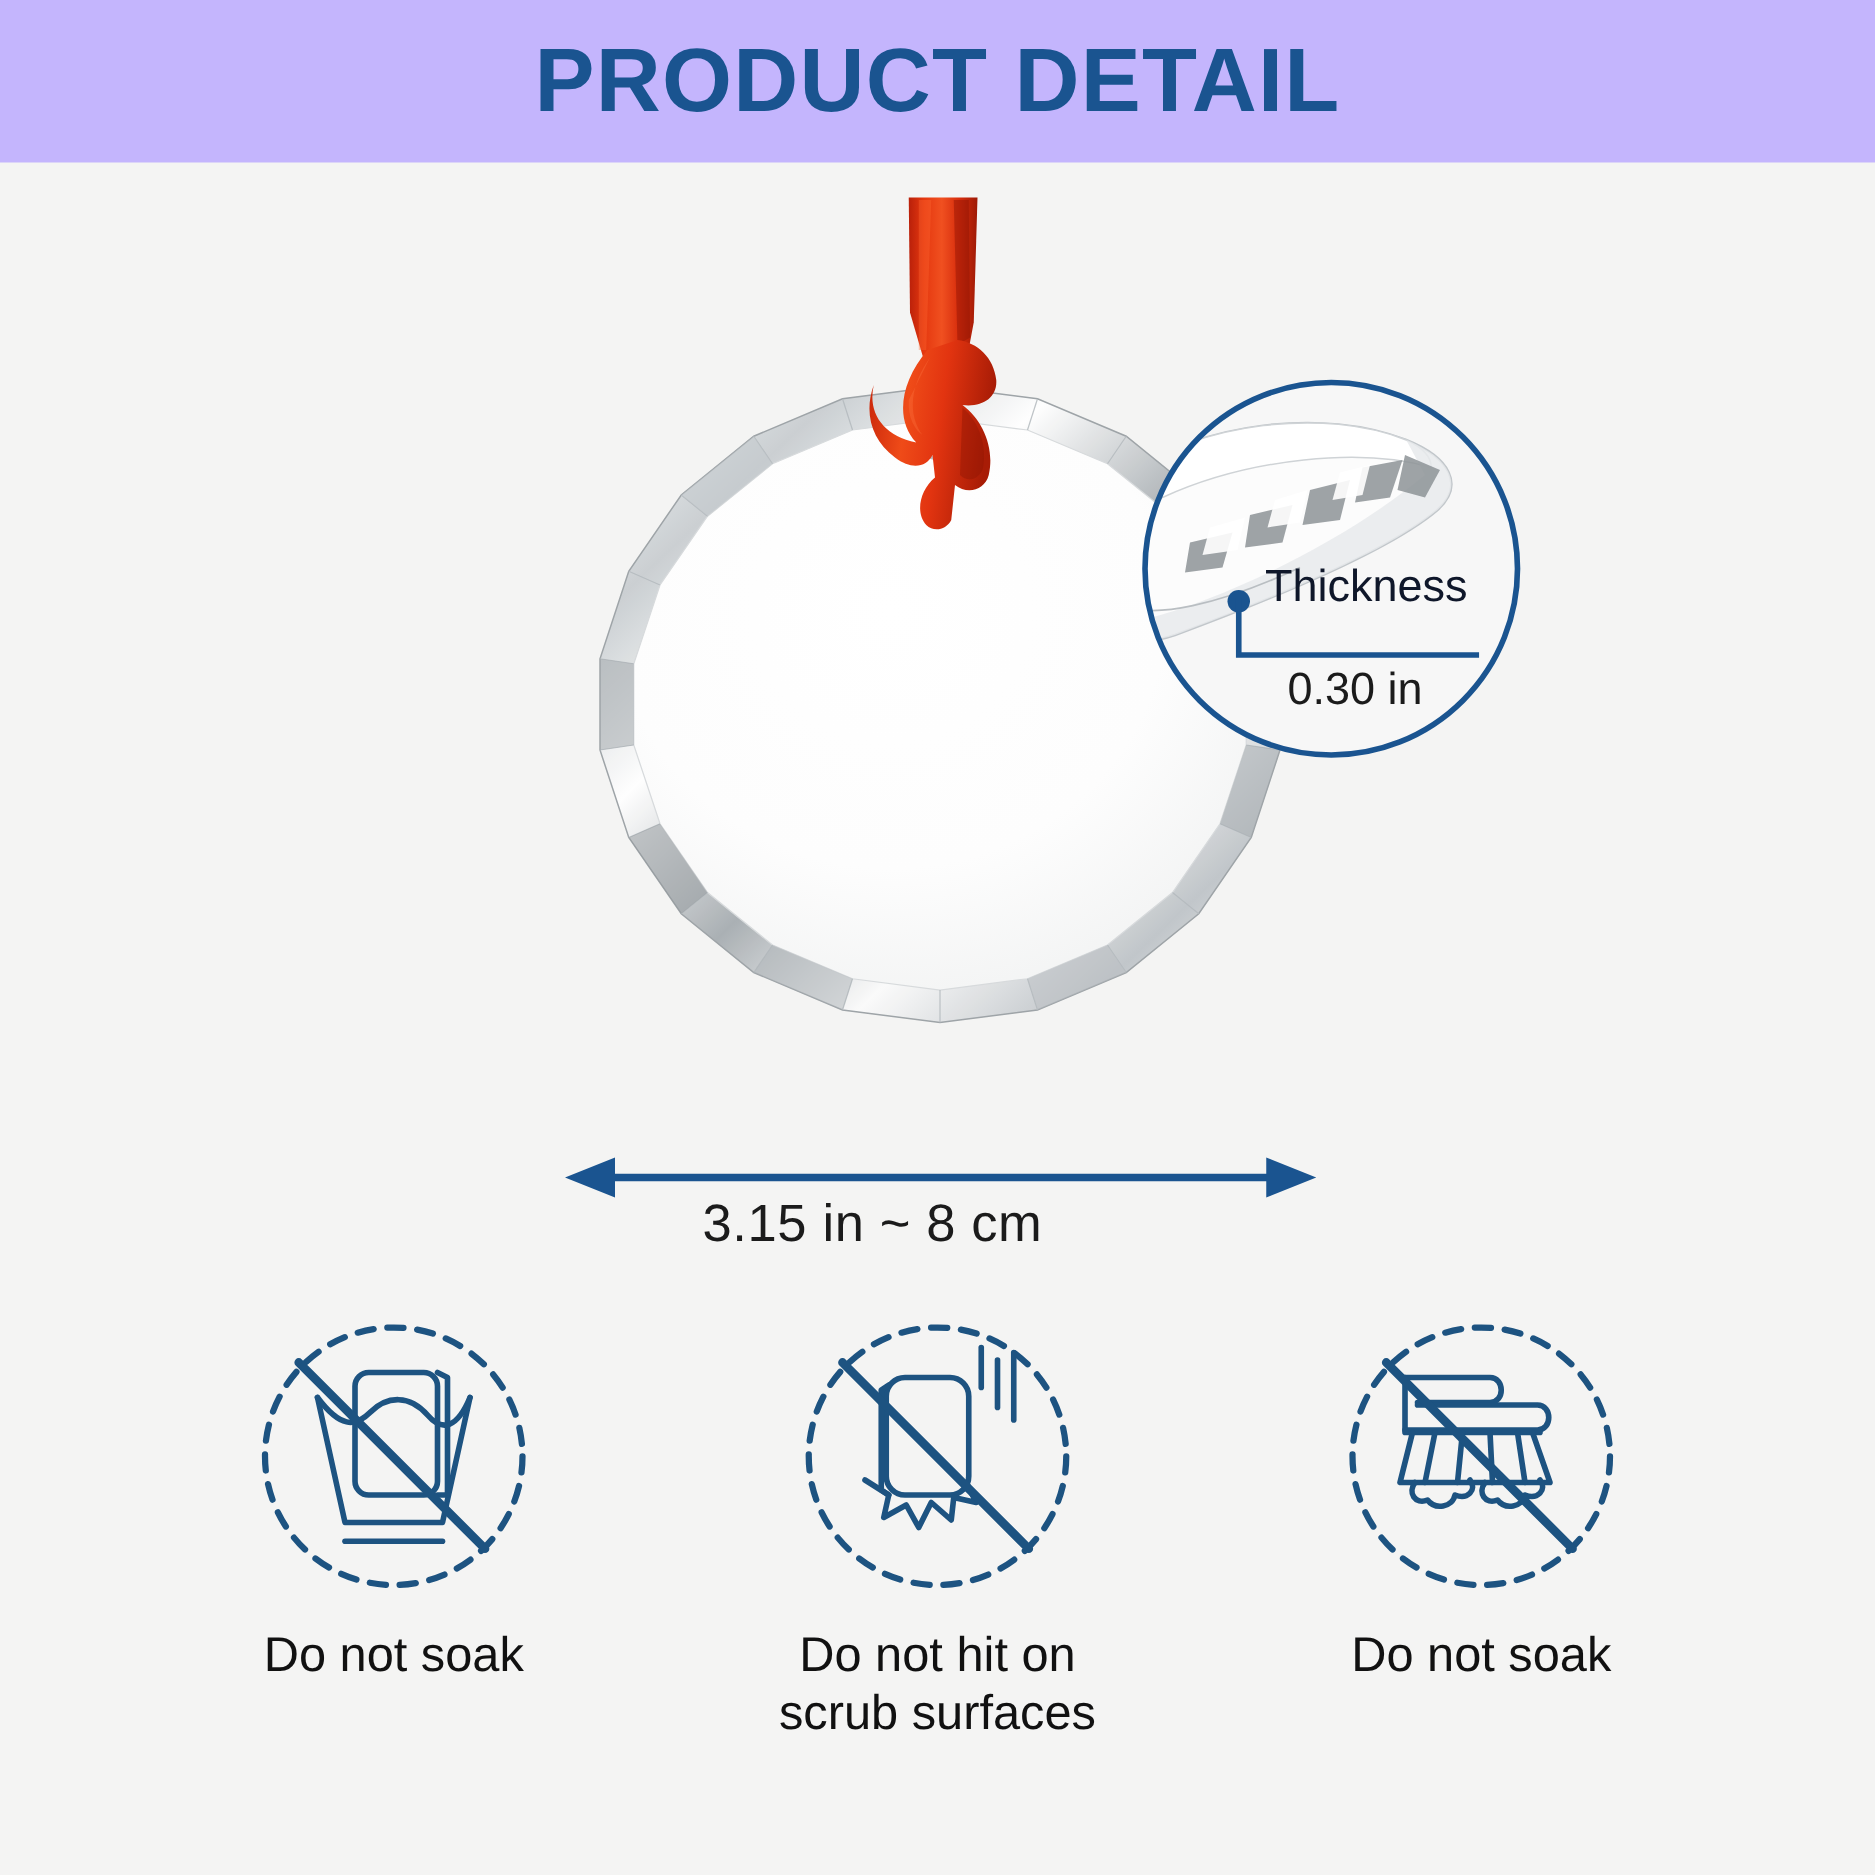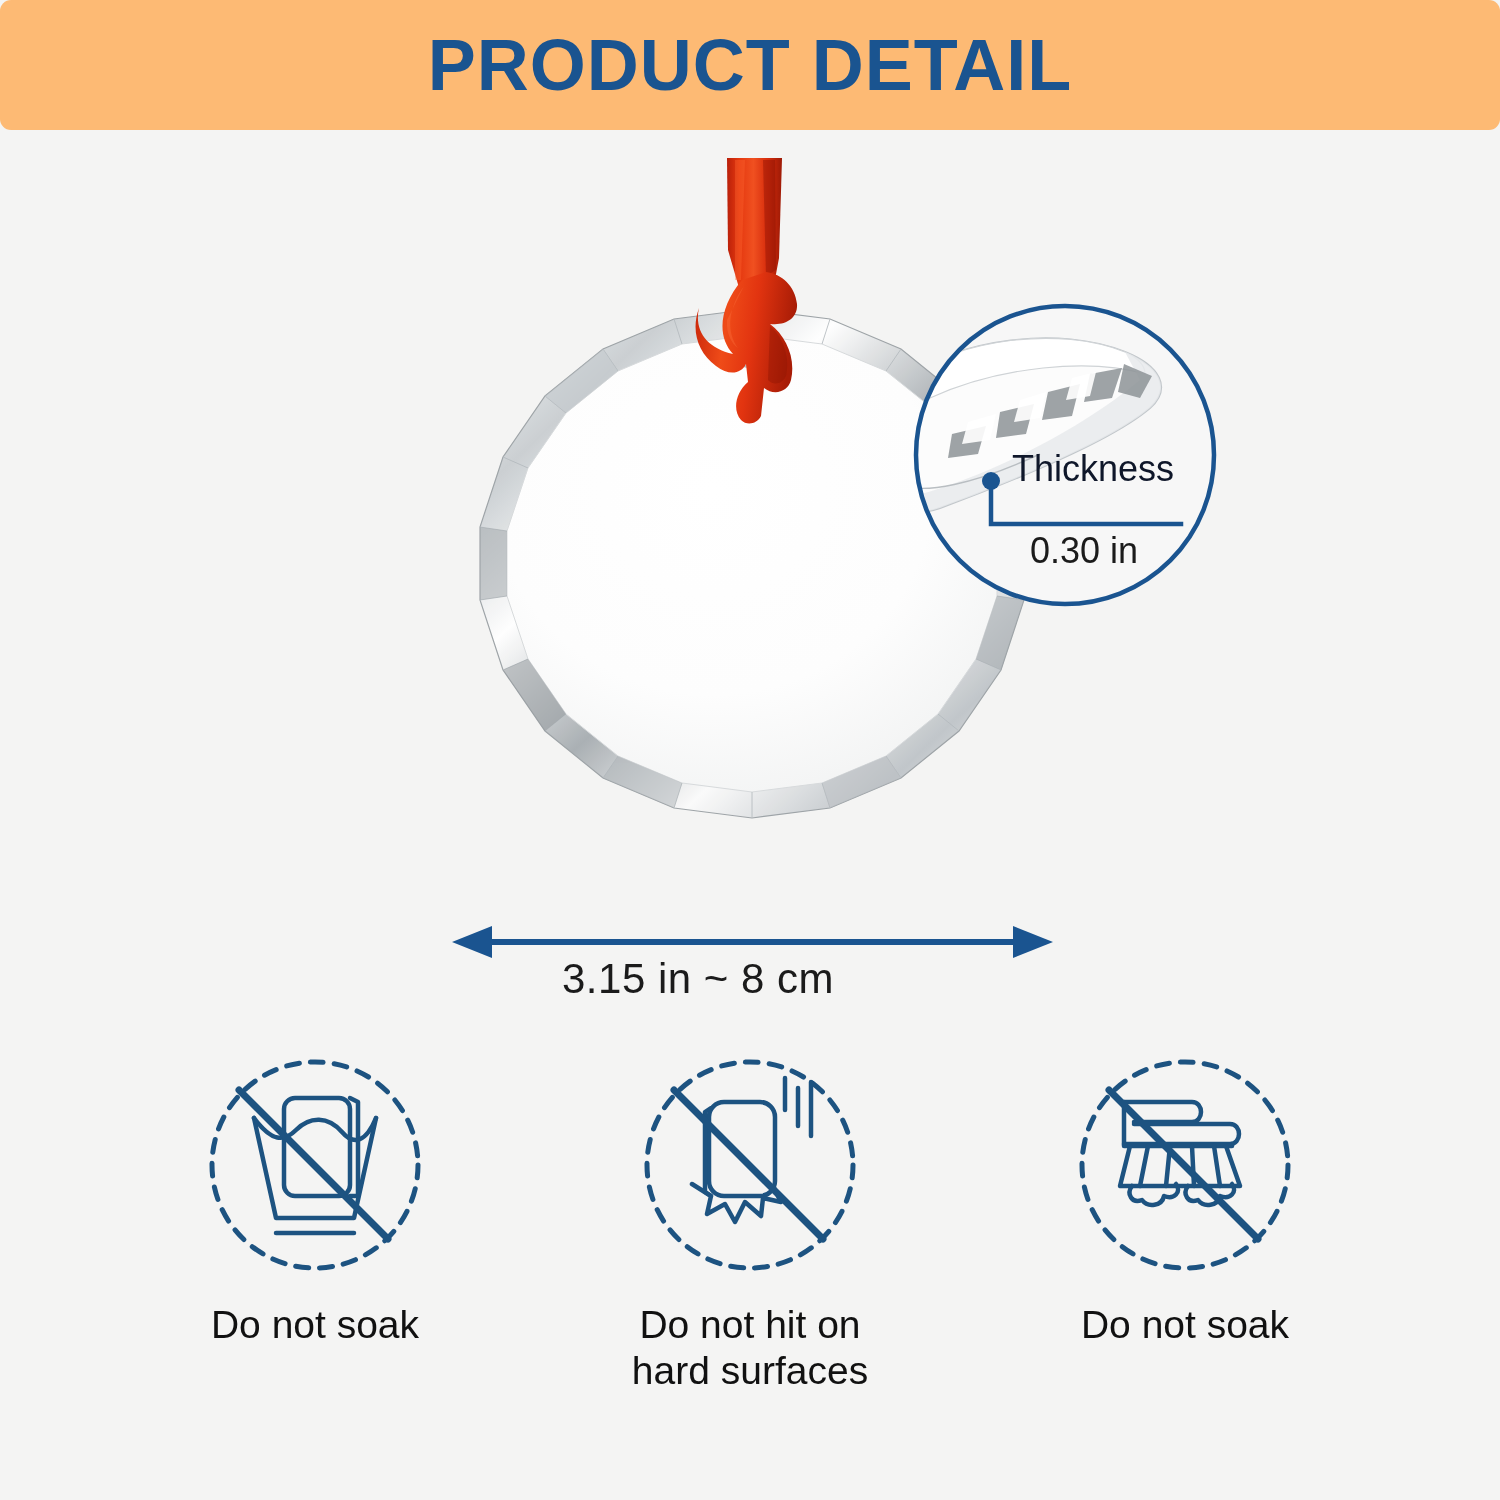--- a/index.html
+++ b/index.html
@@ -14,25 +14,24 @@
     overflow: hidden;
     position: relative;
   }
 
   
   #header-band {
     position: absolute;
     left: 0; top: 0;
     width: 1500px;
     height: 130px;
-    background: #fdba74;
+    background: #c4b5fd;
     display: flex;
     align-items: center;
     justify-content: center;
-    border-radius: 11px;
   }
   #page-title {
     font-size: 72px;
     font-weight: bold;
     letter-spacing: 1px;
     color: #1a5490;
     line-height: 1;
     white-space: nowrap;
   }
 
@@ -275,21 +274,21 @@
             <path d="M57 134 L76 146 L72 164 L90 154 L100 172 L110 152 L126 166 L128 148 L146 152 L138 136"></path>
 
             <line x1="150" y1="28" x2="150" y2="60"></line>
             <line x1="163" y1="38" x2="163" y2="76"></line>
             <line x1="176" y1="32" x2="176" y2="86"></line>
           </g>
           <line x1="39" y1="40" x2="188" y2="189" stroke="#1d5381" stroke-width="7" stroke-linecap="round"></line>
         </svg>
       </div>
       <div class="care-label">Do not hit on
-hard surfaces</div>
+scrub surfaces</div>
     </div>
 
     <div class="care-item">
       <div class="care-icon-wrap">
         <svg viewBox="0 0 230 230" width="230" height="230">
           <circle cx="115" cy="115" r="103" fill="none" stroke="#1d5381" stroke-width="5" stroke-dasharray="13 11" stroke-linecap="round"></circle>
           <g fill="none" stroke="#1d5381" stroke-width="4.5" stroke-linejoin="round" stroke-linecap="round">
 
             <path d="M54 52 L122 52 C 134 52, 134 72, 122 72 L64 72"></path>
 

